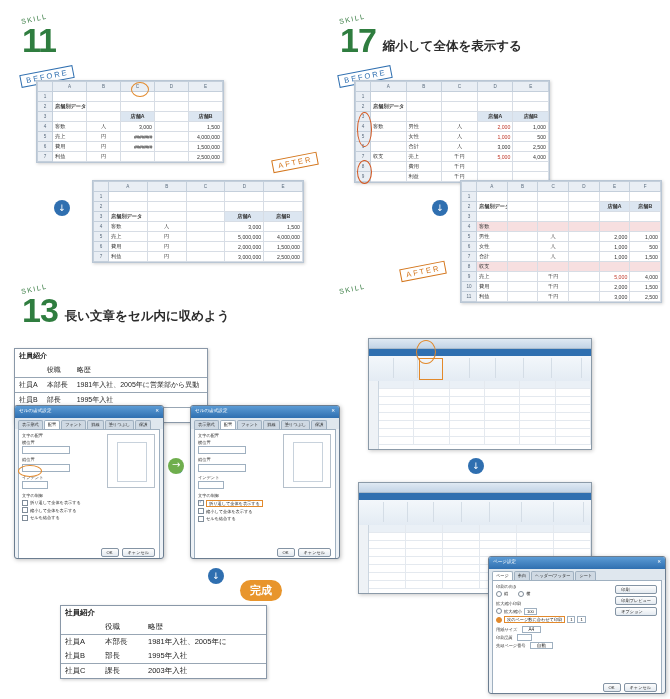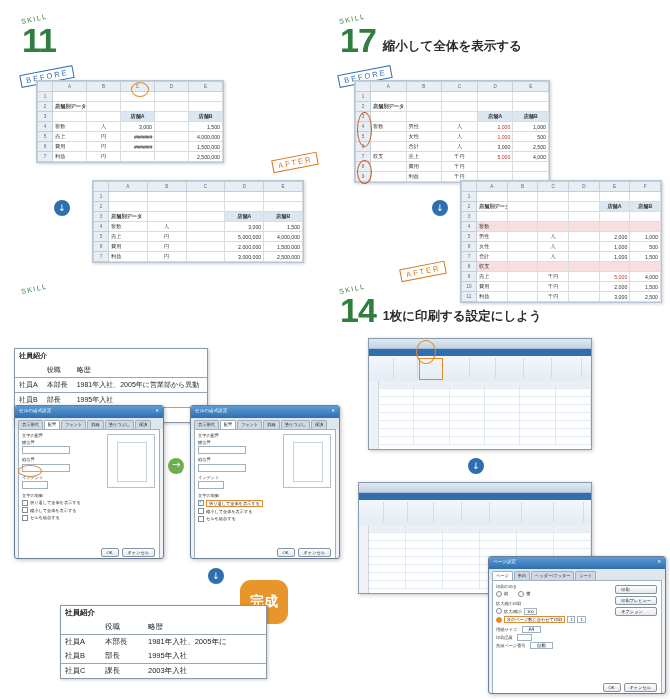--- a/index.html
+++ b/index.html
@@ -151,21 +151,21 @@
   .xl-ribbon{height:26px;background:linear-gradient(#f3f7fb,#e3ebf3);border-bottom:1px solid #c0ccd8;position:relative;}
   .xl-ribbon .grp{position:absolute;top:2px;width:22px;height:20px;border-right:1px solid #d4dde6;}
   .xl-grid{position:absolute;left:0;right:0;bottom:0;top:42px;background:#fff;}
   .xl-grid .row{height:7px;border-bottom:1px solid #e4e9ef;display:flex;}
   .xl-grid .cell{border-right:1px solid #e4e9ef;font-size:3.6px;flex:1;}
   .xl-grid .cell.h{background:#eaf0f6;}
   .xl-left{position:absolute;left:0;top:0;bottom:0;width:9px;background:#eef2f6;border-right:1px solid #ccd6e0;}
 
   .finish-badge{
     position:absolute;background:#e8952c;color:#fff;border-radius:11px;
-    font-size:14px;font-weight:bold;padding:13px 10px;
+    font-size:11px;font-weight:bold;padding:3px 10px;
   }
 </style>
 </head>
 <body>
 
 <div class="page">
 
   <div class="skill-head" style="left:22px;top:18px;">
     <div class="skill-word">SKILL</div>
     <div class="skill-row">
@@ -535,20 +535,24 @@
             <td></td>
             <td class="num">3,000</td>
             <td class="num">2,500</td>
           </tr>
     </tbody>
       </table>
   </div>
 
   <div class="skill-head" style="left:22px;top:288px;">
     <div class="skill-word">SKILL</div>
+    <div class="skill-row">
+      <div class="skill-num">13</div>
+      <div class="skill-title">長い文章をセル内に収めよう</div>
+    </div>
   </div>
 
   <div class="doc" style="left:14px;top:348px;width:192px;">
     <table>
       <tbody>
           <tr>
             <td colspan="3" class="head nb">社員紹介</td>
           </tr>
       <tr>
         <td></td>
@@ -695,24 +699,20 @@
         <td class="nb">社員C</td>
         <td class="nb">課長</td>
         <td class="nb">2003年入社</td>
       </tr>
     </tbody>
       </table>
   </div>
 
   <div class="skill-head" style="left:340px;top:288px;">
     <div class="skill-word">SKILL</div>
-    <div class="skill-row">
-      <div class="skill-num">14</div>
-      <div class="skill-title">1枚に印刷する設定にしよう</div>
-    </div>
   </div>
 
   <div class="xlwin" style="left:368px;top:338px;width:222px;height:110px;">
     <div class="xl-title"></div>
     <div class="xl-ribbon-tabs"></div>
     <div class="xl-ribbon">
       <div class="grp" style="left:2px;"></div>
       <div class="grp" style="left:26px;"></div>
       <div class="grp" style="left:50px;border:1.2px solid #e2892b;"></div>
       <div class="grp" style="left:78px;"></div>

